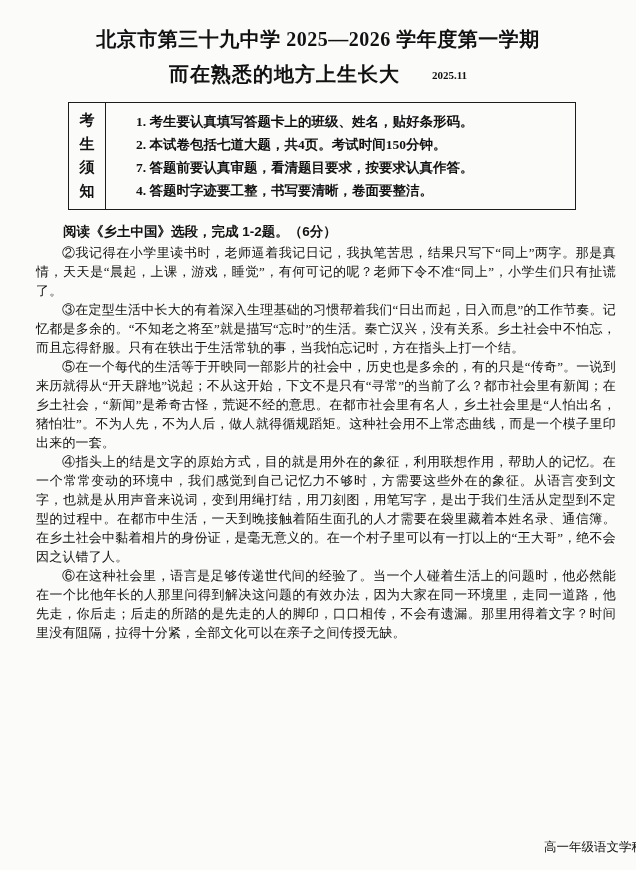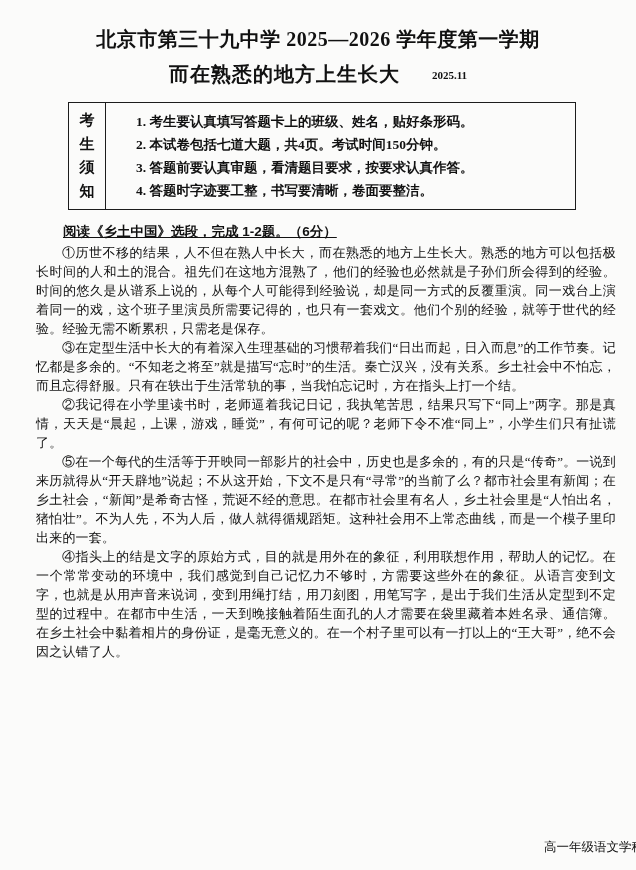--- a/index.html
+++ b/index.html
@@ -86,21 +86,20 @@
     font-weight: bold;
     font-family: "Liberation Sans", "DejaVu Sans", sans-serif;
     margin: 0 0 3px 0;
   }
   .passage-intro {
     font-size: 13.5px;
     font-weight: bold;
     font-family: "Liberation Sans", "DejaVu Sans", sans-serif;
     margin: 0 0 2px 0;
     text-indent: 2em;
-    text-decoration: underline;
   }
   .passage {
     margin: 2px 20px 0 36px;
   }
   .passage p {
     font-size: 13px;
     line-height: 19px;
     margin: 0;
     text-align: justify;
     text-indent: 2em;
@@ -130,32 +129,32 @@
   <div class="notice-box">
     <div class="notice-label">
       <span>考</span>
       <span>生</span>
       <span>须</span>
       <span>知</span>
     </div>
     <div class="notice-items">
       <div class="notice-item">1. 考生要认真填写答题卡上的班级、姓名，贴好条形码。</div>
       <div class="notice-item">2. 本试卷包括七道大题，共4页。考试时间150分钟。</div>
-      <div class="notice-item">3. 答题前要认真审题，看清题目要求，按要求认真作答。</div>
+      <div class="notice-item">7. 答题前要认真审题，看清题目要求，按要求认真作答。</div>
       <div class="notice-item">4. 答题时字迹要工整，书写要清晰，卷面要整洁。</div>
     </div>
   </div>
 
   <div class="section">
     <div class="passage-intro">阅读《乡土中国》选段，完成 1-2题。（6分）</div>
   </div>
 
   <div class="passage">
-    <p>①历世不移的结果，人不但在熟人中长大，而在熟悉的地方上生长大。熟悉的地方可以包括极长时间的人和土的混合。祖先们在这地方混熟了，他们的经验也必然就是子孙们所会得到的经验。时间的悠久是从谱系上说的，从每个人可能得到经验说，却是同一方式的反覆重演。同一戏台上演着同一的戏，这个班子里演员所需要记得的，也只有一套戏文。他们个别的经验，就等于世代的经验。经验无需不断累积，只需老是保存。</p>
+    <p>②我记得在小学里读书时，老师逼着我记日记，我执笔苦思，结果只写下“同上”两字。那是真情，天天是“晨起，上课，游戏，睡觉”，有何可记的呢？老师下令不准“同上”，小学生们只有扯谎了。</p>
     <p>③在定型生活中长大的有着深入生理基础的习惯帮着我们“日出而起，日入而息”的工作节奏。记忆都是多余的。“不知老之将至”就是描写“忘时”的生活。秦亡汉兴，没有关系。乡土社会中不怕忘，而且忘得舒服。只有在轶出于生活常轨的事，当我怕忘记时，方在指头上打一个结。</p>
-    <p>②我记得在小学里读书时，老师逼着我记日记，我执笔苦思，结果只写下“同上”两字。那是真情，天天是“晨起，上课，游戏，睡觉”，有何可记的呢？老师下令不准“同上”，小学生们只有扯谎了。</p>
     <p>⑤在一个每代的生活等于开映同一部影片的社会中，历史也是多余的，有的只是“传奇”。一说到来历就得从“开天辟地”说起；不从这开始，下文不是只有“寻常”的当前了么？都市社会里有新闻；在乡土社会，“新闻”是希奇古怪，荒诞不经的意思。在都市社会里有名人，乡土社会里是“人怕出名，猪怕壮”。不为人先，不为人后，做人就得循规蹈矩。这种社会用不上常态曲线，而是一个模子里印出来的一套。</p>
     <p>④指头上的结是文字的原始方式，目的就是用外在的象征，利用联想作用，帮助人的记忆。在一个常常变动的环境中，我们感觉到自己记忆力不够时，方需要这些外在的象征。从语言变到文字，也就是从用声音来说词，变到用绳打结，用刀刻图，用笔写字，是出于我们生活从定型到不定型的过程中。在都市中生活，一天到晚接触着陌生面孔的人才需要在袋里藏着本姓名录、通信簿。在乡土社会中黏着相片的身份证，是毫无意义的。在一个村子里可以有一打以上的“王大哥”，绝不会因之认错了人。</p>
+    <p>⑥在这种社会里，语言是足够传递世代间的经验了。当一个人碰着生活上的问题时，他必然能在一个比他年长的人那里问得到解决这问题的有效办法，因为大家在同一环境里，走同一道路，他先走，你后走；后走的所踏的是先走的人的脚印，口口相传，不会有遗漏。那里用得着文字？时间里没有阻隔，拉得十分紧，全部文化可以在亲子之间传授无缺。</p>
   </div>
 
   <div class="page-footer">高一年级语文学科</div>
 
 </div>
 
 </body></html>

